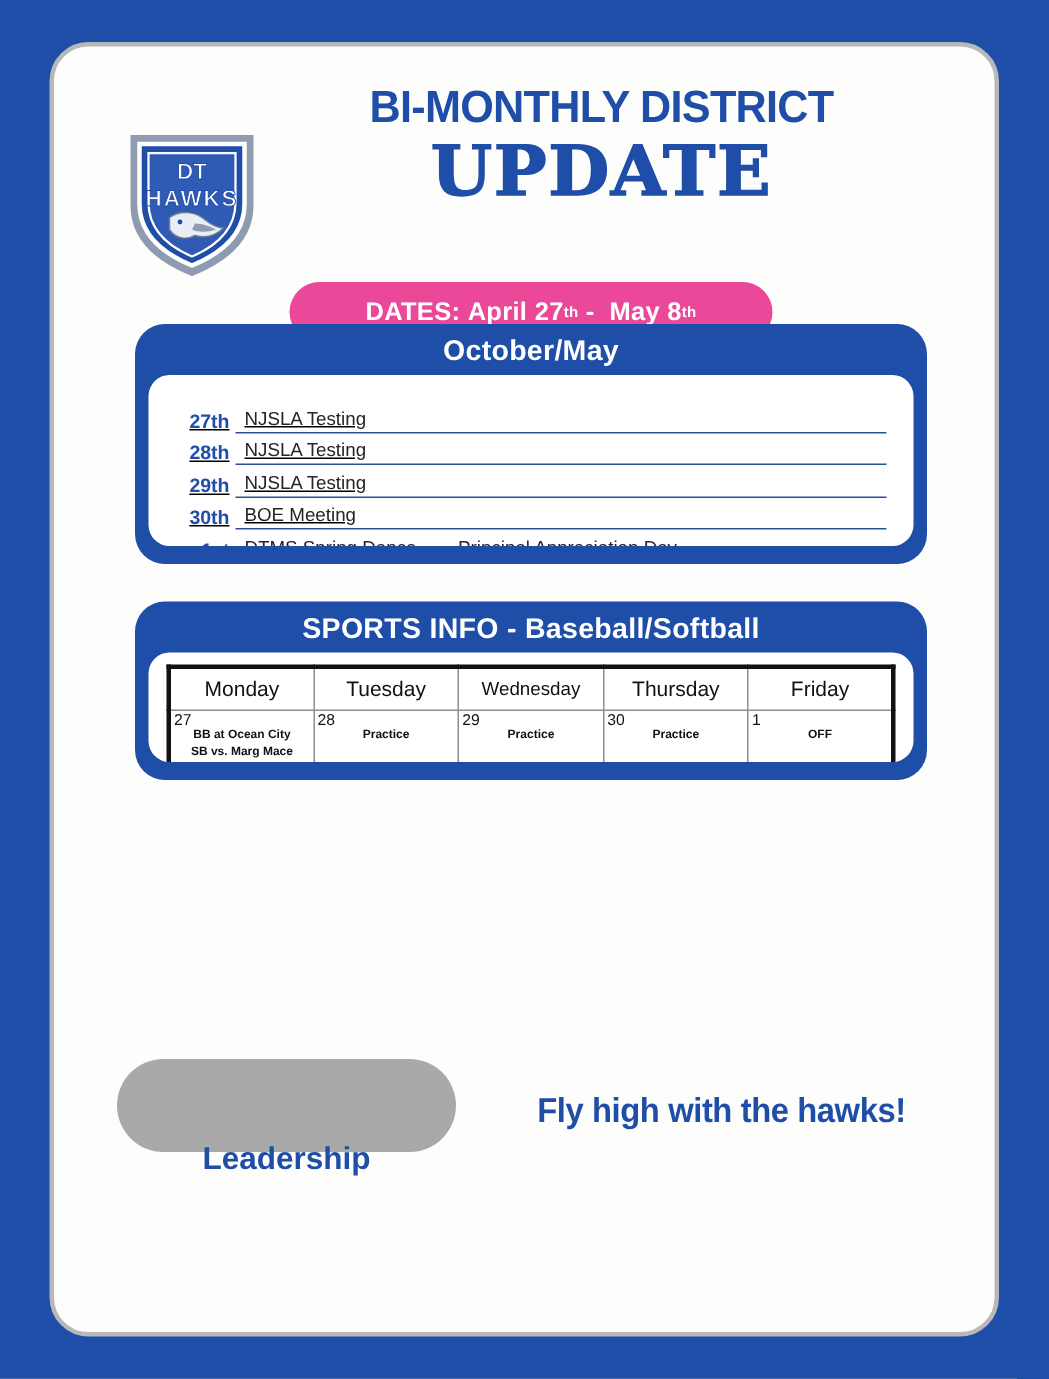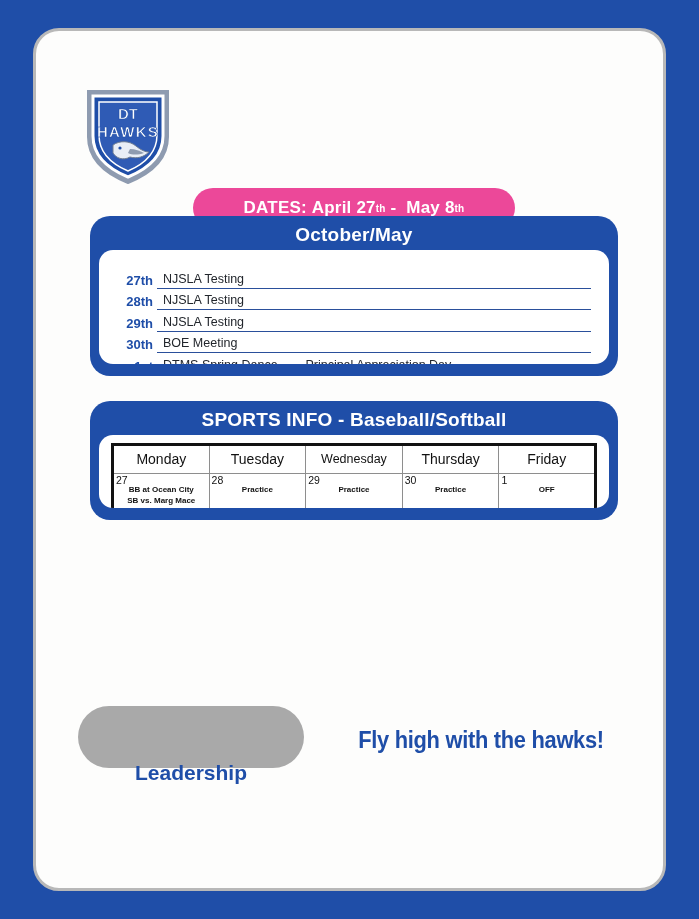--- a/index.html
+++ b/index.html
@@ -98,21 +98,21 @@
   .panel-inner {
     background: #ffffff;
     border-radius: 14px;
     box-sizing: border-box;
     height: calc(100% - 30px);
     overflow: hidden;
   }
 
   
   #panel-dates { left: 54px; top: 185px; width: 528px; height: 160px; }
-  .list-wrap { padding: 17px 18px 8px 12px; }
+  .list-wrap { padding: 17px 18px 8px 12px; text-decoration: underline; }
   .date-row {
     display: flex;
     align-items: flex-end;
     height: 21.5px;
   }
   .date-num {
     width: 42px;
     text-align: right;
     font-size: 13px;
     font-weight: bold;
@@ -232,20 +232,24 @@
           <text x="46" y="54" fill="#ffffff" font-family="Liberation Sans, sans-serif" font-size="15" font-weight="bold" text-anchor="middle" letter-spacing="1.2" stroke="#1f4ea8" stroke-width="0.6">HAWKS</text>
           <g>
             <path d="M31 62 C38 57 48 58 54 63 C59 67 63 69 67 69 C62 74 55 76 48 74
                      C41 78 34 75 31 70 Z" fill="#e9eef6" stroke="#6e7c92" stroke-width="1"></path>
             <path d="M48 66 C53 66 58 68 62 70 C56 72 50 72 46 70 Z" fill="#8e9bb0"></path>
             <circle cx="38" cy="65" r="1.6" fill="#1f4ea8"></circle>
           </g>
         </svg>
       </div>
 
+      <div class="title-block">
+        <div class="title-line1">BI-MONTHLY DISTRICT</div>
+        <div class="title-line2">UPDATE</div>
+      </div>
 
       <div class="dates-pill">
         <span>DATES:</span>&nbsp;<span>April</span>&nbsp;<span>27</span><sup>th</sup>&nbsp;<span>-</span>&nbsp;&nbsp;<span>May</span>&nbsp;<span>8</span><sup>th</sup>
       </div>
     </div>
 
     <div class="panel" id="panel-dates">
       <div class="panel-title">October/May</div>
       <div class="panel-inner">
         <div class="list-wrap" id="date-list">

